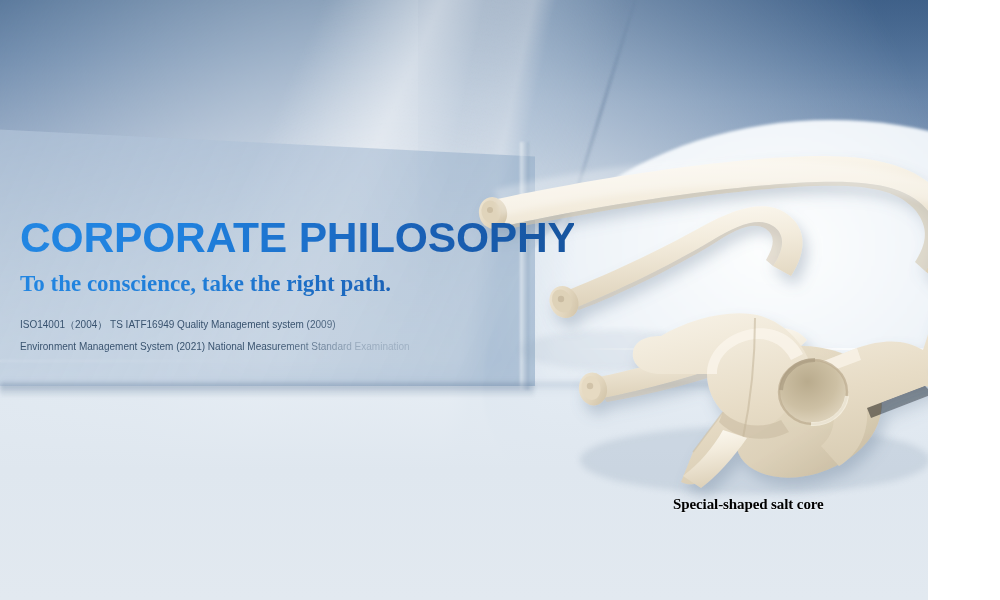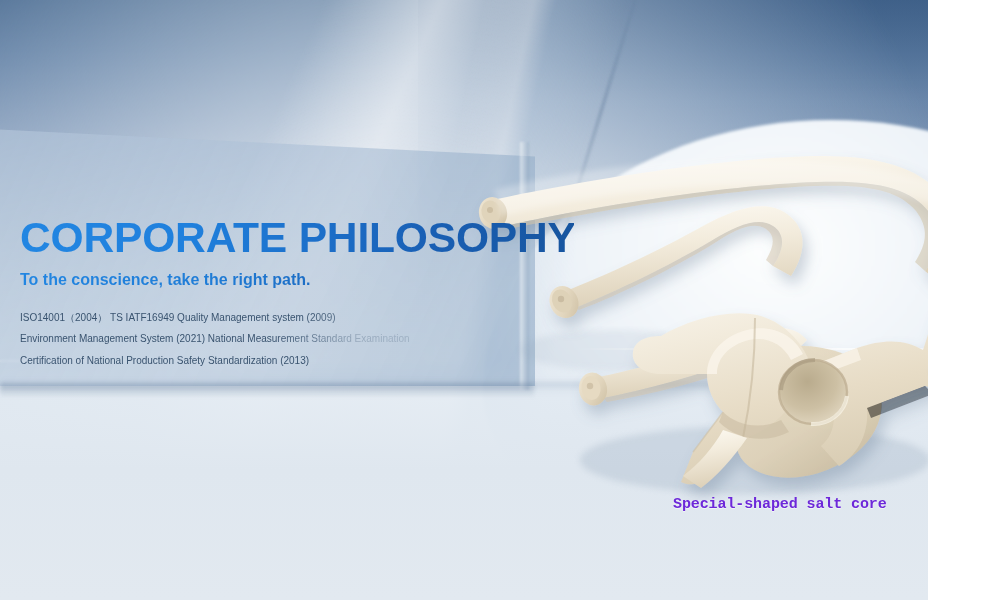--- a/index.html
+++ b/index.html
@@ -120,30 +120,30 @@
     -webkit-background-clip:text;
     background-clip:text;
     color:transparent;
     -webkit-text-fill-color:transparent;
     font-family:"Liberation Sans", sans-serif;
     transform:scaleX(.99);
     transform-origin:left center;
   }
   .subhead {
     margin-top:13px;
-    font-size:16px;
+    font-size:23px;
     font-weight:bold;
     line-height:1.05;
     white-space:nowrap;
     background:linear-gradient(to right, #2286e2 0%, #1f7cd6 34%, #1a62b8 66%, #17539d 100%);
     -webkit-background-clip:text;
     background-clip:text;
     color:transparent;
     -webkit-text-fill-color:transparent;
-    font-family:Liberation Sans, sans-serif;
+    font-family:Liberation Serif, serif;
   }
   .certs { margin-top:18px; }
   .cert-line {
     font-size:10px;
     line-height:21.5px;
     color:#39536f;
     white-space:nowrap;
     font-family:"Liberation Sans", sans-serif;
   }
   
@@ -157,26 +157,26 @@
   }
   .cert-line.fade-3 {
     -webkit-mask-image:linear-gradient(to right, #000 0%, #000 72%, rgba(0,0,0,.45) 86%, rgba(0,0,0,.18) 100%);
     mask-image:linear-gradient(to right, #000 0%, #000 72%, rgba(0,0,0,.45) 86%, rgba(0,0,0,.18) 100%);
   }
 
   
   .caption {
     position:absolute; left:673px; top:496px;
     font-size:15px; font-weight:bold;
-    color:#6d28d9;
+    color:#000000;
     letter-spacing:-0.1px;
     white-space:nowrap;
     text-shadow:0 1px 1px rgba(255,255,255,.6);
     z-index:9;
-    font-family:Liberation Mono, monospace;
+    font-family:Liberation Serif, serif;
   }
 
   
   .product { position:absolute; left:455px; top:140px; width:560px; height:360px; z-index:6; }
   .product svg { width:100%; height:100%; display:block; }
 </style>
 </head>
 <body>
 
 <div id="banner">
@@ -315,19 +315,18 @@
       <path d="M40 50 C200 10, 420 5, 520 60 L520 80 C420 30, 200 38, 46 76 Z" fill="#ffffff" opacity=".30" filter="url(#blur3)"></path>
     </svg>
   </div>
 
   <div class="text-block">
     <div class="headline">CORPORATE PHILOSOPHY</div>
     <div class="subhead">To the conscience, take the right path.</div>
     <div class="certs">
       <div class="cert-line fade-1">ISO14001（2004） TS IATF16949 Quality Management system (2009)</div>
       <div class="cert-line fade-2">Environment Management System (2021)   National Measurement Standard Examination</div>
-      <div class="cert-line fade-3">Certification of National Production Safety Standardization (2013)</div>
     </div>
   </div>
 
   <div class="caption">Special-shaped salt core</div>
 
 </div>
 
 </body></html>

